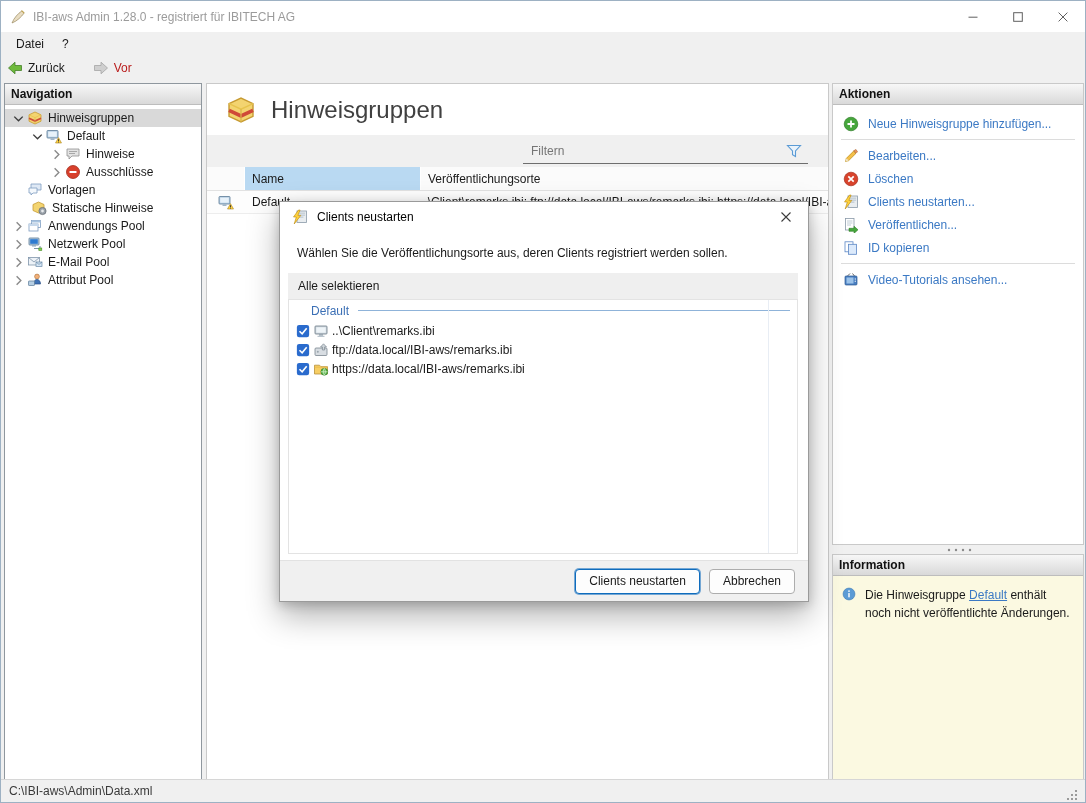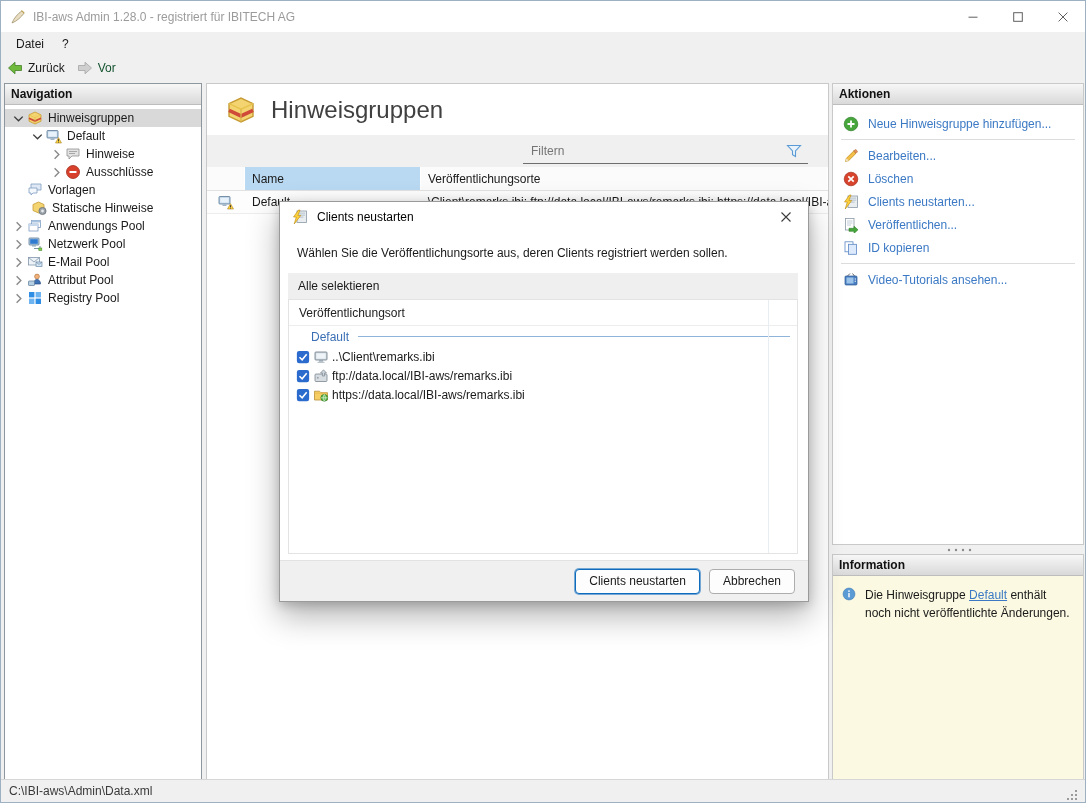--- a/index.html
+++ b/index.html
@@ -9,24 +9,24 @@
   .icon { display:inline-flex; align-items:center; justify-content:center; width:16px; height:16px; flex:0 0 auto; }
   .icon svg { width:100%; height:100%; display:block; }
 
   
   .titlebar { position:absolute; left:0; top:0; right:0; height:31px; background:#ffffff; display:flex; align-items:center; padding-left:9px; }
   .title-text { color:#9b9b9b; margin-left:7px; }
   .win-btns { margin-left:auto; display:flex; height:100%; }
   .win-btn { width:45px; height:100%; display:flex; align-items:center; justify-content:center; }
   .menubar { position:absolute; left:0; top:31px; right:0; height:24px; background:#f0f0f0; display:flex; align-items:center; padding-left:6px; }
   .menu-item { padding:3px 9px; color:#1a1a1a; }
-  .toolbar { position:absolute; left:0; top:55px; right:0; height:24px; background:#f0f0f0; display:flex; align-items:center; padding-left:6px; gap:12px; }
+  .toolbar { position:absolute; left:0; top:55px; right:0; height:24px; background:#f0f0f0; display:flex; align-items:center; padding-left:6px; gap:28px; }
   .tool-btn { display:flex; align-items:center; gap:5px; }
   .tool-btn .t-label { color:#1a1a1a; }
-  .tool-btn.disabled .t-label { color:#14532d; }
+  .tool-btn.disabled .t-label { color:#b91c1c; }
 
   
   .panel-header { height:21px; background:linear-gradient(#f7f7f7,#d9d9d9); border-bottom:1px solid #bdbdbd; font-weight:bold; display:flex; align-items:center; padding-left:6px; color:#111; }
 
   
   .left-panel { position:absolute; left:3px; top:82px; width:198px; height:697px; background:#fff; border:1px solid #8f979e; }
   .tree { padding-top:4px; }
   .tree-row { height:18px; display:flex; align-items:center; cursor:default; }
   .tree-row.selected { background:#d9d9d9; }
   .tree-chevron { width:15px; height:15px; margin-right:1px; }
@@ -293,36 +293,20 @@
           </span>
           <span class="icon tree-icon">
             <svg viewBox="0 0 16 16">
               <circle cx="10" cy="4.5" r="2.4" fill="#f2b07a" stroke="#b57b43" stroke-width=".7"></circle>
               <path d="M6.5 12c0-2.8 1.6-4.5 3.5-4.5s3.5 1.7 3.5 4.5z" fill="#3f72b5" stroke="#2a4f85" stroke-width=".7"></path>
               <rect x="1.5" y="9" width="6" height="4.5" rx=".6" fill="#b7cfe3" stroke="#5a7a96" stroke-width=".7"></rect>
             </svg>
           </span>
           <span class="tree-label">Attribut Pool</span>
         </div>
-        <div class="tree-row" style="padding-left: 6px;">
-          <span class="icon tree-chevron">
-            <svg viewBox="0 0 16 16">
-              <path d="M6 3.5 10.5 8 6 12.5" fill="none" stroke="#8a8a8a" stroke-width="1.5"></path>
-            </svg>
-          </span>
-          <span class="icon tree-icon">
-            <svg viewBox="0 0 16 16">
-              <rect x="2" y="2" width="5.4" height="5.4" fill="#2f8de4"></rect>
-              <rect x="8.6" y="2" width="5.4" height="5.4" fill="#6db4f0"></rect>
-              <rect x="2" y="8.6" width="5.4" height="5.4" fill="#6db4f0"></rect>
-              <rect x="8.6" y="8.6" width="5.4" height="5.4" fill="#2f8de4"></rect>
-            </svg>
-          </span>
-          <span class="tree-label">Registry Pool</span>
-        </div>
       </div>
   </div>
 
   <div class="center-panel">
     <div class="main-title-row">
       <span class="icon main-title-icon">
           <svg viewBox="0 0 16 16">
             <path d="M2 4.8 8 2l6 2.8v6.4L8 14l-6-2.8z" fill="#f3d470" stroke="#c79b33" stroke-width=".7"></path>
             <path d="M2 4.8 8 7.6l6-2.8" fill="none" stroke="#e7c34c" stroke-width=".7"></path>
             <path d="M2 8.2l6 2.8 6-2.8" fill="none" stroke="#cf4a38" stroke-width="1.8"></path>
@@ -503,21 +487,20 @@
             <svg viewBox="0 0 16 16">
               <path d="M3.5 3.5l9 9M12.5 3.5l-9 9" stroke="#3c3c3c" stroke-width="1.1"></path>
             </svg>
           </span>
         </div>
     </div>
     <div class="dlg-desc">Wählen Sie die Veröffentlichungsorte aus, deren Clients registriert werden sollen.</div>
     <div class="select-all">Alle selektieren</div>
     <div class="listbox">
       <div class="col-divider"></div>
-      <div class="list-colheader">Veröffentlichungsort</div>
       <div class="group-row">
         <span>Default</span>
         <span class="group-line"></span>
       </div>
       <div id="dialog-items">
           <div class="check-row">
             <span class="icon checkbox">
               <svg viewBox="0 0 16 16">
                 <rect x="1" y="1" width="14" height="14" rx="2.5" fill="var(--cbx-blue)"></rect>
                 <path d="M4 8.3 7 11.2l5.2-6.4" fill="none" stroke="#fff" stroke-width="1.8"></path>

